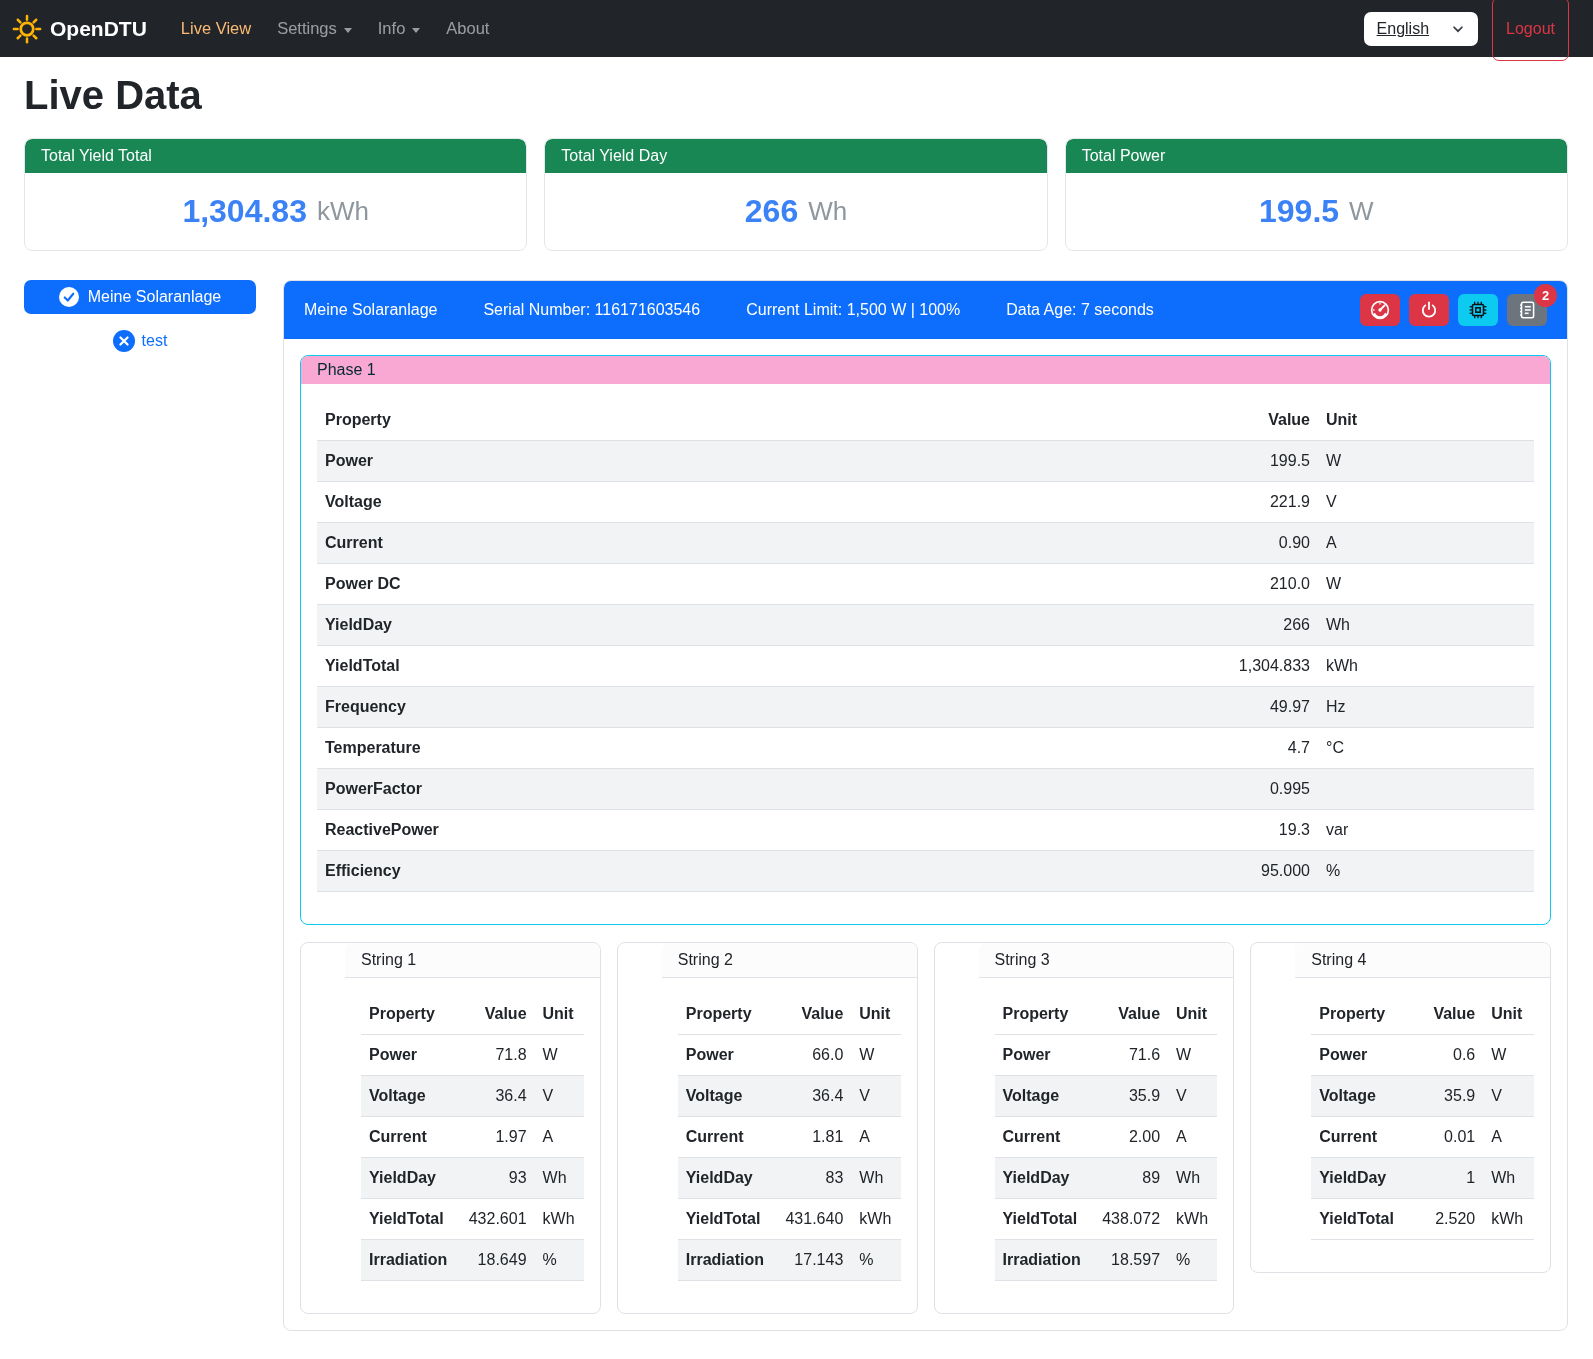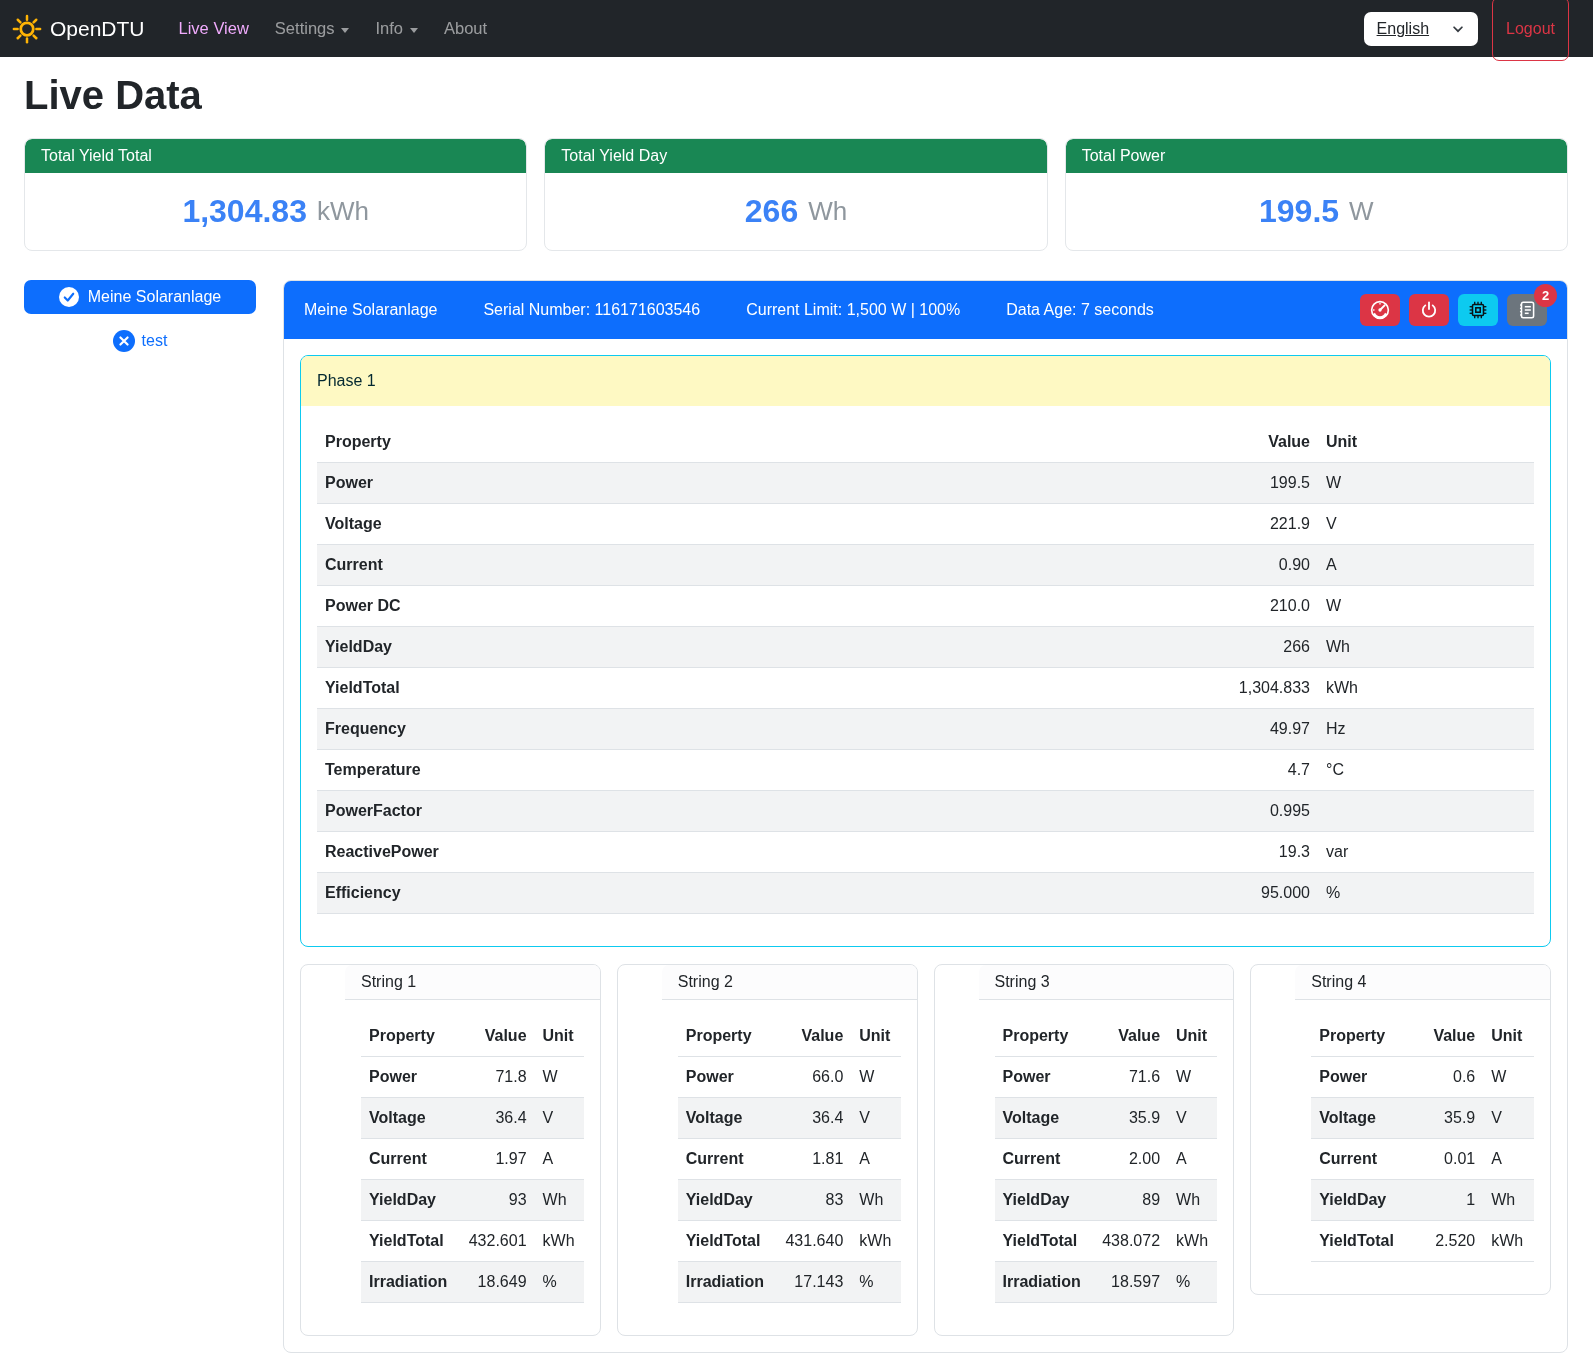--- a/index.html
+++ b/index.html
@@ -14,30 +14,30 @@
   
   .navbar {
     background: #212529;
     height: 57px;
     display: flex;
     align-items: center;
     padding: 0 24px 0 12px;
   }
   .brand {
     display: flex; align-items: center; gap: 8px;
-    color: #fff; font-size: 21px; font-weight: 400;
+    color: #fff; font-size: 21px; font-weight: 700;
     margin-right: 26px; cursor: pointer;
   }
   .nav-links { display: flex; align-items: center; gap: 10px; flex: 1; }
   .nav-link {
     color: rgba(255,255,255,.55);
     padding: 8px 8px; display: flex; align-items: center; gap: 7px;
     cursor: pointer; font-size: 16.5px;
   }
-  .nav-link.active { color: #f0abfc; }
+  .nav-link.active { color: #fdba74; }
   .caret {
     width: 0; height: 0;
     border-left: 4.5px solid transparent; border-right: 4.5px solid transparent;
     border-top: 5px solid rgba(255,255,255,.55);
     margin-top: 3px;
   }
   .nav-right { margin-left: auto; display: flex; align-items: center; gap: 14px; }
   .lang-select {
     background: #fff; border-radius: 7px; padding: 8px 13px;
     display: flex; align-items: center; gap: 22px;
@@ -91,21 +91,21 @@
   .icon-btn.secondary { background: #6c757d; }
   .count-badge {
     position: absolute; top: -10px; right: -10px;
     width: 23px; height: 23px; border-radius: 50%;
     background: #dc3545; color: #fff; font-size: 13px; font-weight: 700;
     display: flex; align-items: center; justify-content: center;
   }
   .main-card-body { padding: 16px; }
   
   .phase-card { border: 1px solid #0dcaf0; border-radius: 8px; margin-bottom: 17px; }
-  .phase-header { background: #fef9c3; color: #032830; padding: 16px 16px; border-radius: 7px 7px 0 0; }
+  .phase-header { background: #f9a8d4; color: #032830; padding: 5px 16px; border-radius: 7px 7px 0 0; }
   .panel-body { padding: 16px; }
   
   table.data-table { width: 100%; border-collapse: collapse; margin-bottom: 16px; }
   .data-table th, .data-table td {
     padding: 8px; line-height: 24px; text-align: left;
     border-bottom: 1px solid #dee2e6; font-size: 16px;
   }
   .data-table thead th { font-weight: 700; }
   .data-table tbody th { font-weight: 700; }
   .data-table .col-value { text-align: right; }

